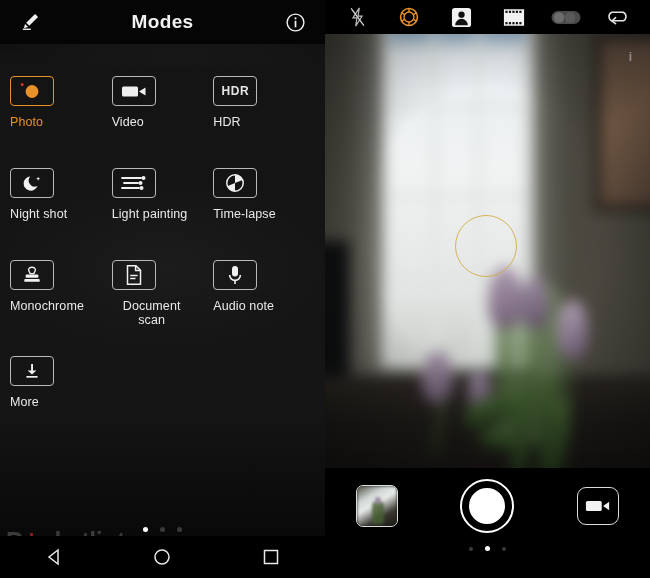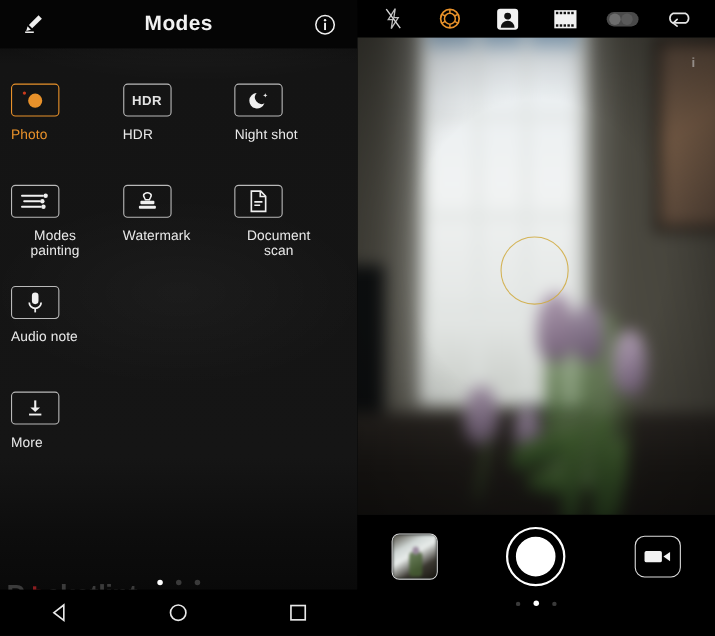--- a/index.html
+++ b/index.html
@@ -274,20 +274,29 @@
         <div class="mode-icon">
           <svg width="30" height="20" viewBox="0 0 30 20">
             <circle cx="15" cy="10.5" r="6.4" fill="#e8912a"></circle>
             <circle cx="5.2" cy="3.6" r="1.5" fill="#cc3a1c"></circle>
           </svg>
         </div>
         <div class="mode-label">Photo</div>
       </div>
 
 
+      <div class="mode-cell">
+        <div class="mode-icon">
+          <svg width="28" height="15" viewBox="0 0 28 15">
+            <rect x="2" y="2.5" width="16" height="10" rx="1.6" fill="#eee"></rect>
+            <path d="M19 7.5 L25.5 3.4 V11.6 Z" fill="#eee"></path>
+          </svg>
+        </div>
+        <div class="mode-label">Video</div>
+      </div>
 
       <div class="mode-cell">
         <div class="mode-icon">
           <span class="hdr-text">HDR</span>
         </div>
         <div class="mode-label">HDR</div>
       </div>
 
 
       <div class="mode-cell">
@@ -304,34 +313,44 @@
         <div class="mode-icon">
           <svg width="30" height="18" viewBox="0 0 30 18">
             <path d="M3 4 H22" stroke="#f0f0f0" stroke-width="1.8" stroke-linecap="round"></path>
             <circle cx="24.5" cy="4" r="2" fill="#f0f0f0"></circle>
             <path d="M5 9 H19" stroke="#f0f0f0" stroke-width="1.8" stroke-linecap="round"></path>
             <circle cx="21.5" cy="9" r="2" fill="#f0f0f0"></circle>
             <path d="M3 14 H20" stroke="#f0f0f0" stroke-width="1.8" stroke-linecap="round"></path>
             <circle cx="22.5" cy="14" r="2" fill="#f0f0f0"></circle>
           </svg>
         </div>
-        <div class="mode-label two-line">Modes painting</div>
-      </div>
-
+        <div class="mode-label two-line">Light painting</div>
+      </div>
+
+      <div class="mode-cell">
+        <div class="mode-icon">
+          <svg width="22" height="22" viewBox="0 0 24 24">
+            <circle cx="12" cy="12" r="9" fill="none" stroke="#f0f0f0" stroke-width="1.6"></circle>
+            <path d="M12 12 L12 3 A9 9 0 0 1 20.3 8.6 Z" fill="#f0f0f0"></path>
+            <path d="M12 12 L3.5 15.6 A9 9 0 0 0 12 21 Z" fill="#f0f0f0"></path>
+          </svg>
+        </div>
+        <div class="mode-label">Time-lapse</div>
+      </div>
 
 
       <div class="mode-cell">
         <div class="mode-icon">
           <svg width="22" height="20" viewBox="0 0 24 22">
             <path d="M9 3.5 q3-2 6 0 q1.5 1.2 .3 3.2 L14 9.5 h-4 L8.7 6.7 Q7.5 4.7 9 3.5 Z" fill="none" stroke="#f0f0f0" stroke-width="1.5"></path>
             <rect x="5" y="10.5" width="14" height="3.4" rx="1" fill="#f0f0f0"></rect>
             <rect x="3.5" y="15.5" width="17" height="3" rx="1" fill="#f0f0f0"></rect>
           </svg>
         </div>
-        <div class="mode-label">Watermark</div>
+        <div class="mode-label">Monochrome</div>
       </div>
 
       <div class="mode-cell">
         <div class="mode-icon">
           <svg width="18" height="22" viewBox="0 0 18 22">
             <path d="M2.5 1.8 H11 L15.5 6.4 V20.2 H2.5 Z" fill="none" stroke="#f0f0f0" stroke-width="1.5"></path>
             <path d="M10.6 2 V6.6 H15.3" fill="none" stroke="#f0f0f0" stroke-width="1.5"></path>
             <path d="M5.2 11.5 H12.6 M5.2 14.6 H10.5" stroke="#f0f0f0" stroke-width="1.5"></path>
           </svg>
         </div>

